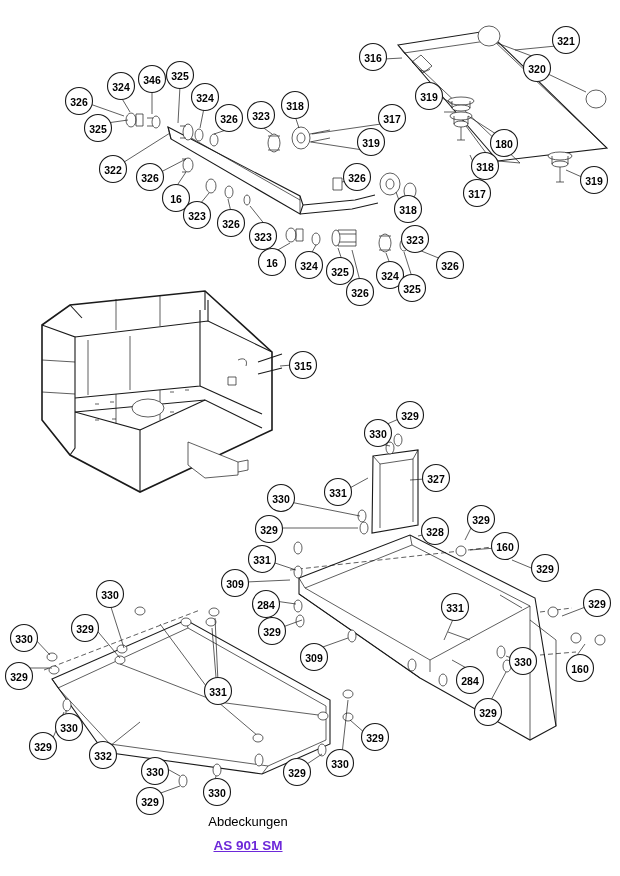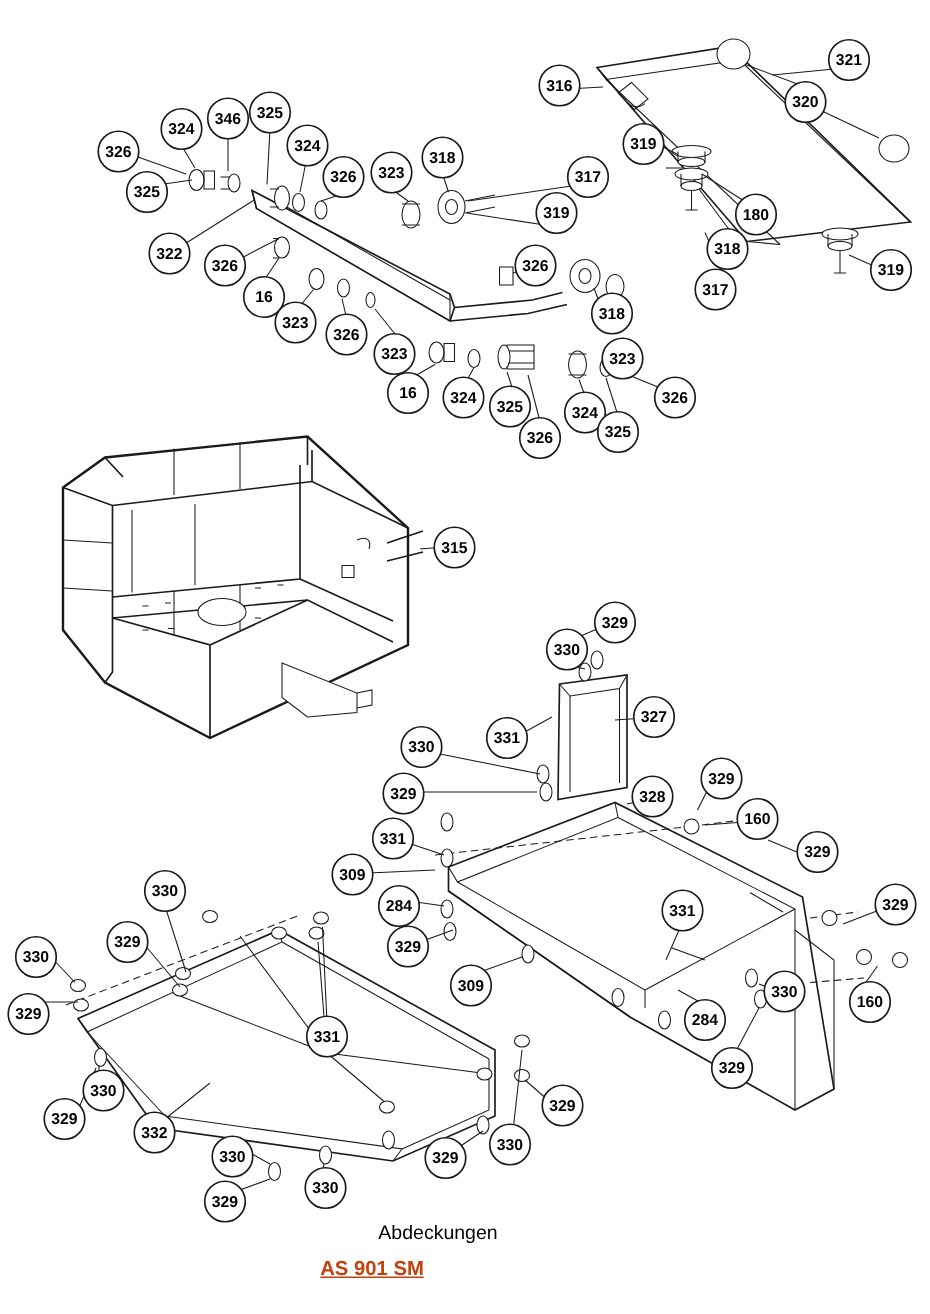--- a/index.html
+++ b/index.html
@@ -34,29 +34,28 @@
     text-anchor: middle;
     dominant-baseline: central;
   }
   .title-main {
     position: absolute;
     width: 100%;
     text-align: center;
     font-size: 13px;
     color: #000;
     font-family: "Liberation Sans", sans-serif;
-    padding-left: 44px;
   }
   .title-sub {
     position: absolute;
     width: 100%;
     text-align: center;
     font-size: 13.5px;
     font-weight: bold;
-    color: #c2410c;
+    color: #6d28d9;
     text-decoration: underline;
     font-family: "Liberation Sans", sans-serif;
   }
   .ln { stroke: #1a1a1a; fill: none; }
   .thin { stroke-width: 0.7; }
   .med { stroke-width: 1.1; }
   .thick { stroke-width: 1.6; }
   .dash { stroke-dasharray: 5 3; stroke-width: 0.7; }
   .fillw { fill: #ffffff; }
   .circ { fill: #ffffff; stroke: #1a1a1a; stroke-width: 1.1; }

